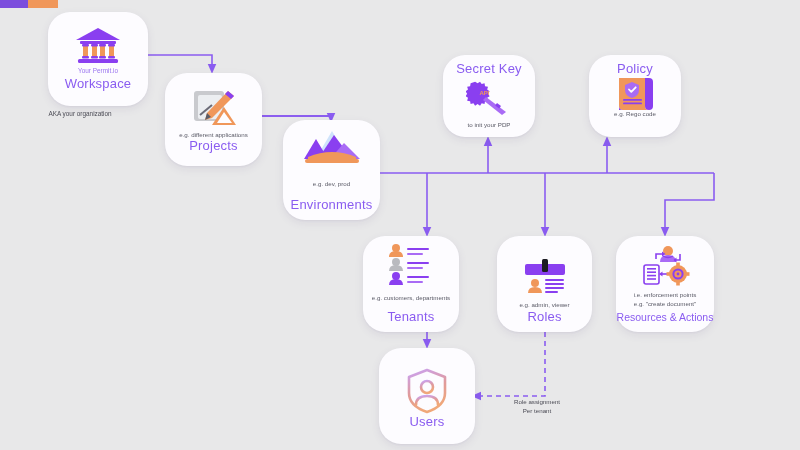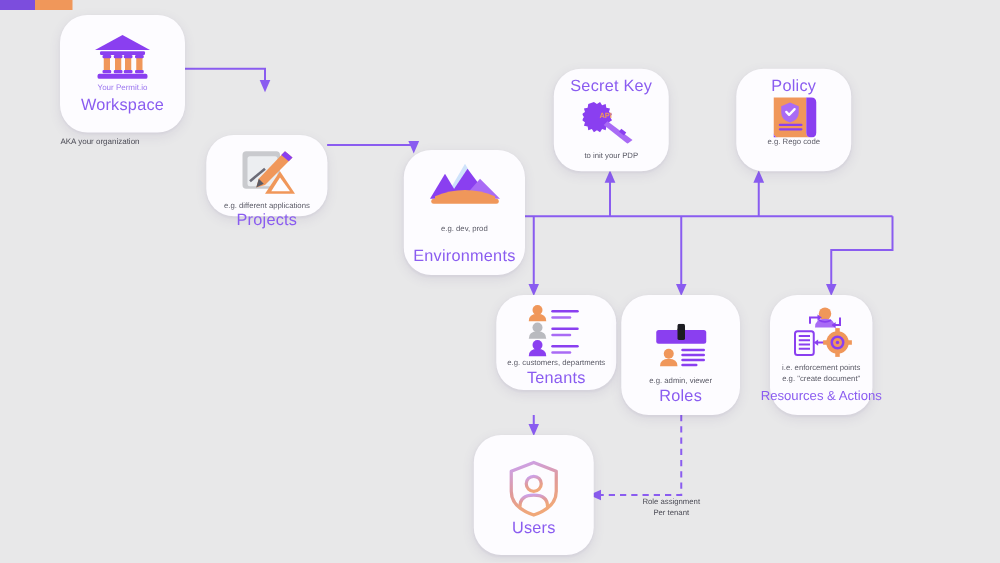--- a/index.html
+++ b/index.html
@@ -66,27 +66,27 @@
     position: absolute;
     color: #4b4b55;
     font-size: 6.2px;
     text-align: center;
     line-height: 1.4;
     white-space: nowrap;
   }
 
   
   #node-workspace  { left: 30px;  top: 12px;  width: 100px; height: 94px; justify-content: center; gap: 2px; margin-left: 18px;}
-  #node-projects   { left: 165px; top: 73px;  width: 97px;  height: 65px; justify-content: flex-start; margin-top: 35px;}
-  #node-environments{left: 283px; top: 120px; width: 97px;  height: 100px; justify-content: space-between; margin-left: 40px;}
+  #node-projects   { left: 165px; top: 73px;  width: 97px;  height: 93px; justify-content: center;}
+  #node-environments{left: 283px; top: 120px; width: 97px;  height: 100px; justify-content: space-between;}
   #node-secretkey  { left: 443px; top: 55px;  width: 92px;  height: 82px; justify-content: space-between;}
   #node-policy     { left: 562px; top: 55px;  width: 92px;  height: 82px; justify-content: flex-start; margin-left: 27px;}
-  #node-tenants    { left: 397px; top: 236px; width: 96px;  height: 76px; justify-content: space-between;}
+  #node-tenants    { left: 363px; top: 236px; width: 96px;  height: 96px; justify-content: space-between;}
   #node-roles      { left: 497px; top: 236px; width: 95px;  height: 96px; justify-content: flex-end;}
-  #node-resources  { left: 616px; top: 236px; width: 82px;  height: 96px; justify-content: space-between;}
+  #node-resources  { left: 616px; top: 236px; width: 98px;  height: 96px; justify-content: space-between;}
   #node-users      { left: 379px; top: 348px; width: 96px;  height: 96px; }
 
   #caption-workspace { left: 30px; top: 110px; width: 100px; }
   #label-roleassign  { left: 482px; top: 398px; width: 110px; text-align: center; }
 </style>
 </head>
 <body>
 
 <div id="canvas">
 

